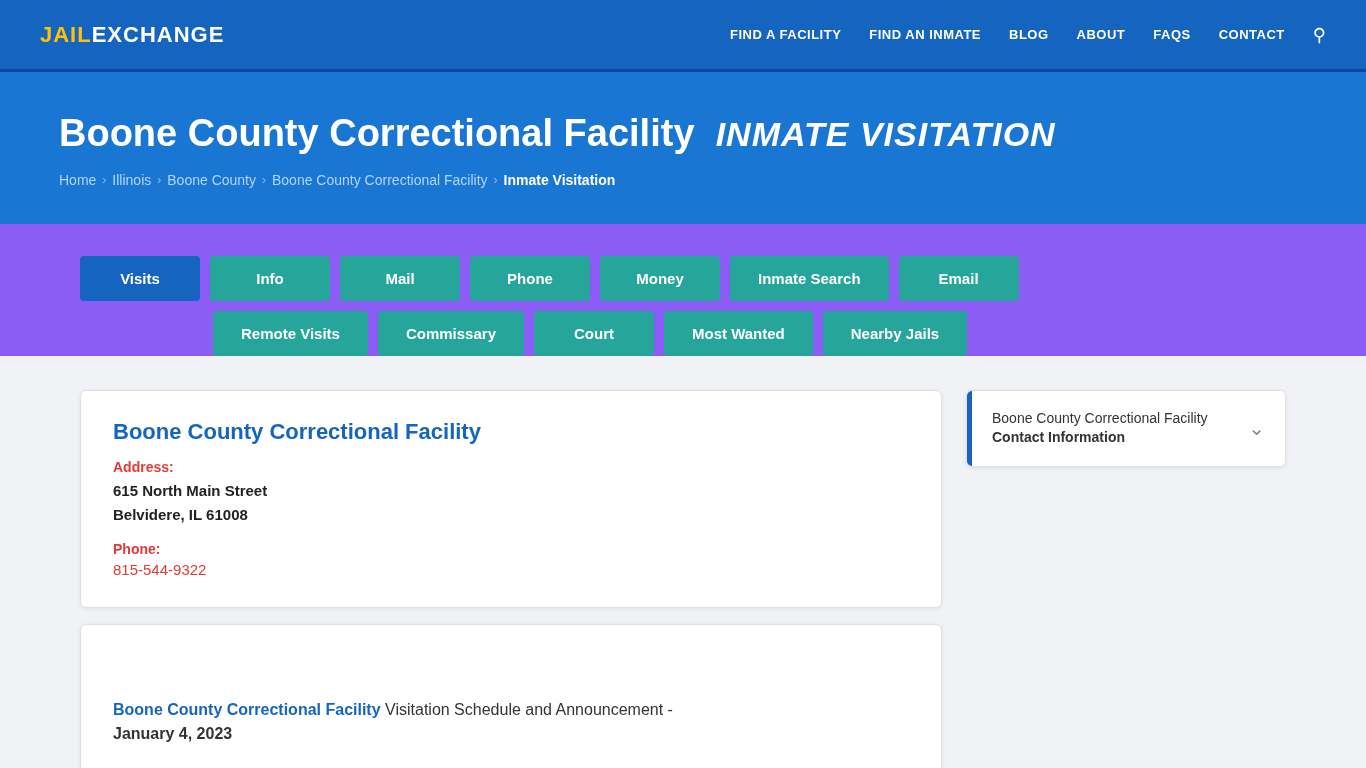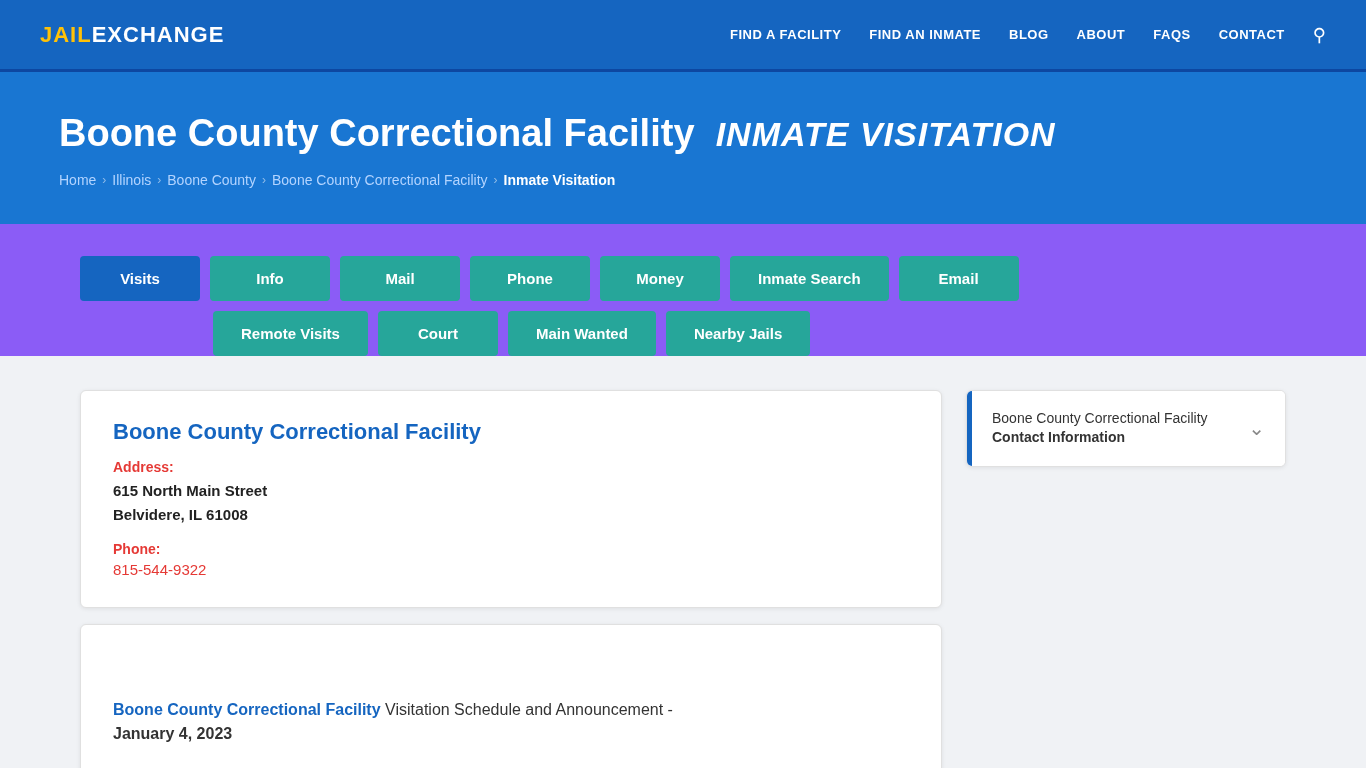--- a/index.html
+++ b/index.html
@@ -253,22 +253,23 @@
     <button class="tab-btn active">Visits</button>
     <button class="tab-btn">Info</button>
     <button class="tab-btn">Mail</button>
     <button class="tab-btn">Phone</button>
     <button class="tab-btn">Money</button>
     <button class="tab-btn">Inmate Search</button>
     <button class="tab-btn">Email</button>
   </div>
   <div class="tabs-row" style="padding-left: 133px;">
     <button class="tab-btn">Remote Visits</button>
+    <button class="tab-btn">Commissary</button>
     <button class="tab-btn">Court</button>
-    <button class="tab-btn">Main Wanted</button>
+    <button class="tab-btn">Most Wanted</button>
     <button class="tab-btn">Nearby Jails</button>
   </div>
 </div>
 
 <div class="main-content">
   <div class="left-column">
 
     <div class="facility-card">
       <div class="facility-name">Boone County Correctional Facility</div>
       <div class="label-red">Address:</div>

